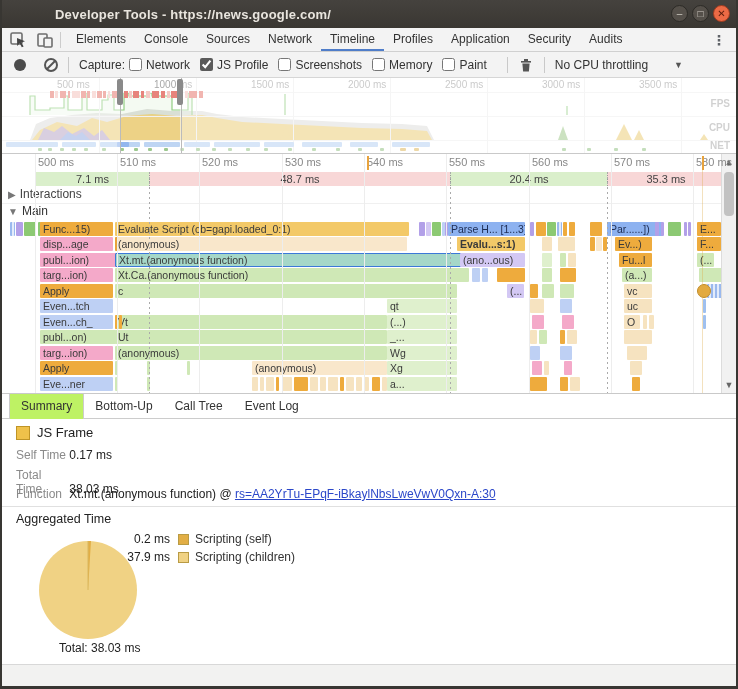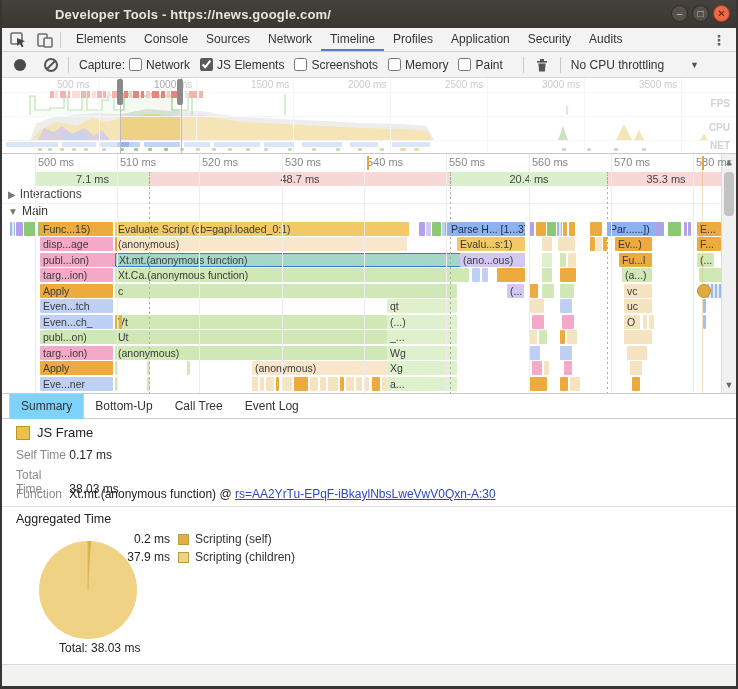--- a/index.html
+++ b/index.html
@@ -77,21 +77,21 @@
   .c-y{background:#e3aa3f;border-radius:50%;border:1px solid #c08c2a;}
   .edge{box-shadow:inset 2px 0 0 #e9a33a;}
   
   .vscroll{position:absolute;right:0;top:0;width:15px;height:240px;background:#f1f1f1;border-left:1px solid #dcdcdc;box-sizing:border-box;}
   .varrow{position:absolute;left:0;width:14px;text-align:center;font-size:9px;color:#666;}
   .vthumb{position:absolute;left:2px;width:10px;background:#c2c2c2;border-radius:4px;}
   
   .btabs{position:absolute;left:0;top:394px;right:0;height:25px;background:#fff;
     border-bottom:1px solid #ccc;display:flex;box-sizing:border-box;}
   .btab{padding:0 11px;line-height:24px;font-size:12px;color:#333;white-space:nowrap;}
-  .btab.active{border-left:1px solid #ccc;border-right:1px solid #ccc;margin-left:7px;background:#7dd3fc;height:25px;}
+  .btab.active{border-left:1px solid #ccc;border-right:1px solid #ccc;margin-left:7px;background:#bef264;height:25px;}
   
   .summary{position:absolute;left:0;top:419px;right:0;height:245px;background:#fff;}
   .jsframe{position:absolute;left:14px;top:6px;display:flex;align-items:center;}
   .swatch{width:14px;height:14px;background:#efc14a;border:1px solid #bf9426;margin-right:7px;box-sizing:border-box;}
   .jsframe .name{font-size:13px;color:#222;}
   .srow{position:absolute;left:14px;font-size:12px;color:#222;}
   .srow .lab{color:#8a8a8a;display:inline-block;}
   .link{color:#2b47c9;text-decoration:underline;text-align:right;}
   .divider{position:absolute;left:0;right:0;top:87px;height:1px;background:#e0e0e0;}
   .aggtitle{position:absolute;left:14px;top:93px;font-size:12.5px;color:#222;}
@@ -151,21 +151,21 @@
     <div class="block"></div>
     <div class="tsep"></div>
     <span class="cap">Capture:</span>
     <div id="capture-checkboxes" style="display:flex;align-items:center">
         <label class="cb">
           <input type="checkbox" style="">
           <span>Network</span>
         </label>
         <label class="cb">
           <input type="checkbox" checked="" style="">
-          <span>JS Elements</span>
+          <span>JS Profile</span>
         </label>
         <label class="cb">
           <input type="checkbox" style="">
           <span>Screenshots</span>
         </label>
         <label class="cb">
           <input type="checkbox" style="">
           <span>Memory</span>
         </label>
         <label class="cb">
@@ -324,21 +324,21 @@
         <div class="bar c-o" style="left: 588px; top: 0px; width: 12px;"></div>
         <div class="bar c-B" style="left: 605px; top: 0px; width: 56px;">Par......])</div>
         <div class="bar c-v" style="left: 653px; top: 0px; width: 4px;"></div>
         <div class="bar c-v" style="left: 659px; top: 0px; width: 3px;"></div>
         <div class="bar c-d" style="left: 666px; top: 0px; width: 13px;"></div>
         <div class="bar c-v" style="left: 682px; top: 0px; width: 2px;"></div>
         <div class="bar c-v" style="left: 686px; top: 0px; width: 2px;"></div>
         <div class="bar c-o" style="left: 695px; top: 0px; width: 24px;">E...</div>
         <div class="bar c-p" style="left: 38px; top: 15px; width: 73px;">disp...age</div>
         <div class="bar c-t edge" style="left: 113px; top: 15px; width: 292px;">(anonymous)</div>
-        <div class="bar c-O" style="left: 455px; top: 15px; width: 68px;">Evalu...s:1)</div>
+        <div class="bar c-O" style="left: 455px; top: 15px; width: 68px; font-weight: bold;">Evalu...s:1)</div>
         <div class="bar c-n" style="left: 540px; top: 15px; width: 10px;"></div>
         <div class="bar c-n" style="left: 556px; top: 15px; width: 17px;"></div>
         <div class="bar c-o" style="left: 588px; top: 15px; width: 5px;"></div>
         <div class="bar c-t" style="left: 594px; top: 15px; width: 6px;"></div>
         <div class="bar c-o" style="left: 601px; top: 15px; width: 4px;"></div>
         <div class="bar c-o" style="left: 613px; top: 15px; width: 37px;">Ev...)</div>
         <div class="bar c-o" style="left: 695px; top: 15px; width: 24px;">F...</div>
         <div class="bar c-p" style="left: 38px; top: 31px; width: 96px;">publ...ion)</div>
         <div class="bar c-sel" style="left: 113px; top: 31px; width: 357px;">Xt.mt.(anonymous function)</div>
         <div class="bar c-V" style="left: 458px; top: 31px; width: 65px;">(ano...ous)</div>

